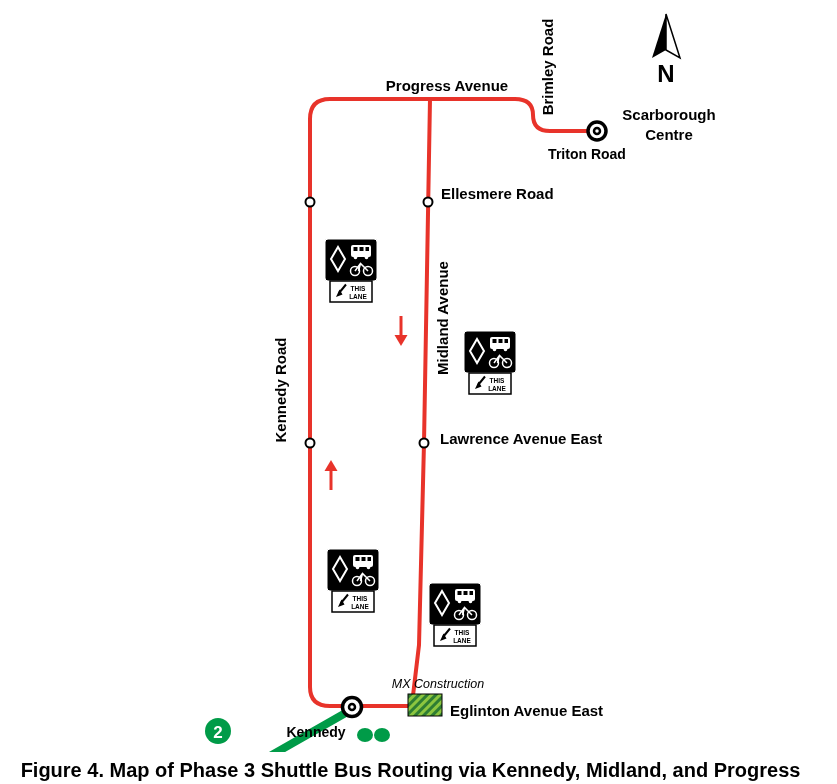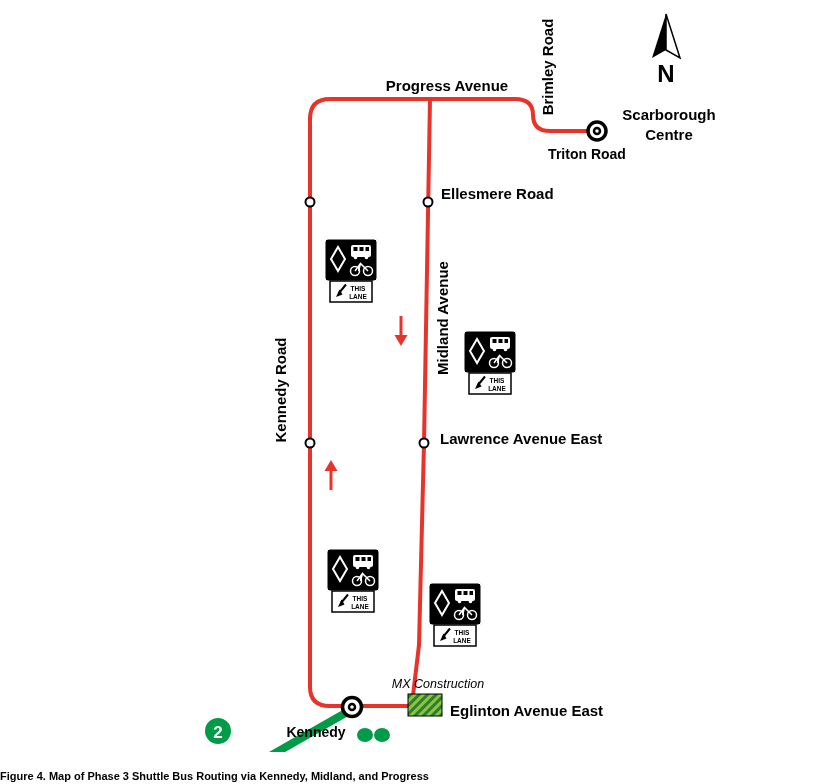--- a/index.html
+++ b/index.html
@@ -9,22 +9,22 @@
   }
   svg text{font-family:"Liberation Sans",sans-serif;fill:#000;}
   .road-label{font-size:15px;font-weight:bold;}
   .road-label-sm{font-size:14px;font-weight:bold;}
   .station-label{font-size:15px;font-weight:bold;}
   .construction-label{font-size:12.5px;font-style:italic;}
   .compass-n{font-size:24px;font-weight:bold;}
   .badge-num{font-size:17px;font-weight:bold;fill:#fff;}
   .sign-text{font-size:6.5px;font-weight:bold;fill:#000;}
   .caption{
-    position:absolute;left:0;right:16px;bottom:2px;
-    font-size:11px;font-weight:bold;color:#000;
+    position:absolute;left:0;right:16px;bottom:2px;text-align:center;
+    font-size:20px;font-weight:bold;color:#000;
   }
 </style>
 </head>
 <body>
 
 <div class="page">
 
 <svg width="837" height="752" viewBox="0 0 837 752">
 
   <defs>

